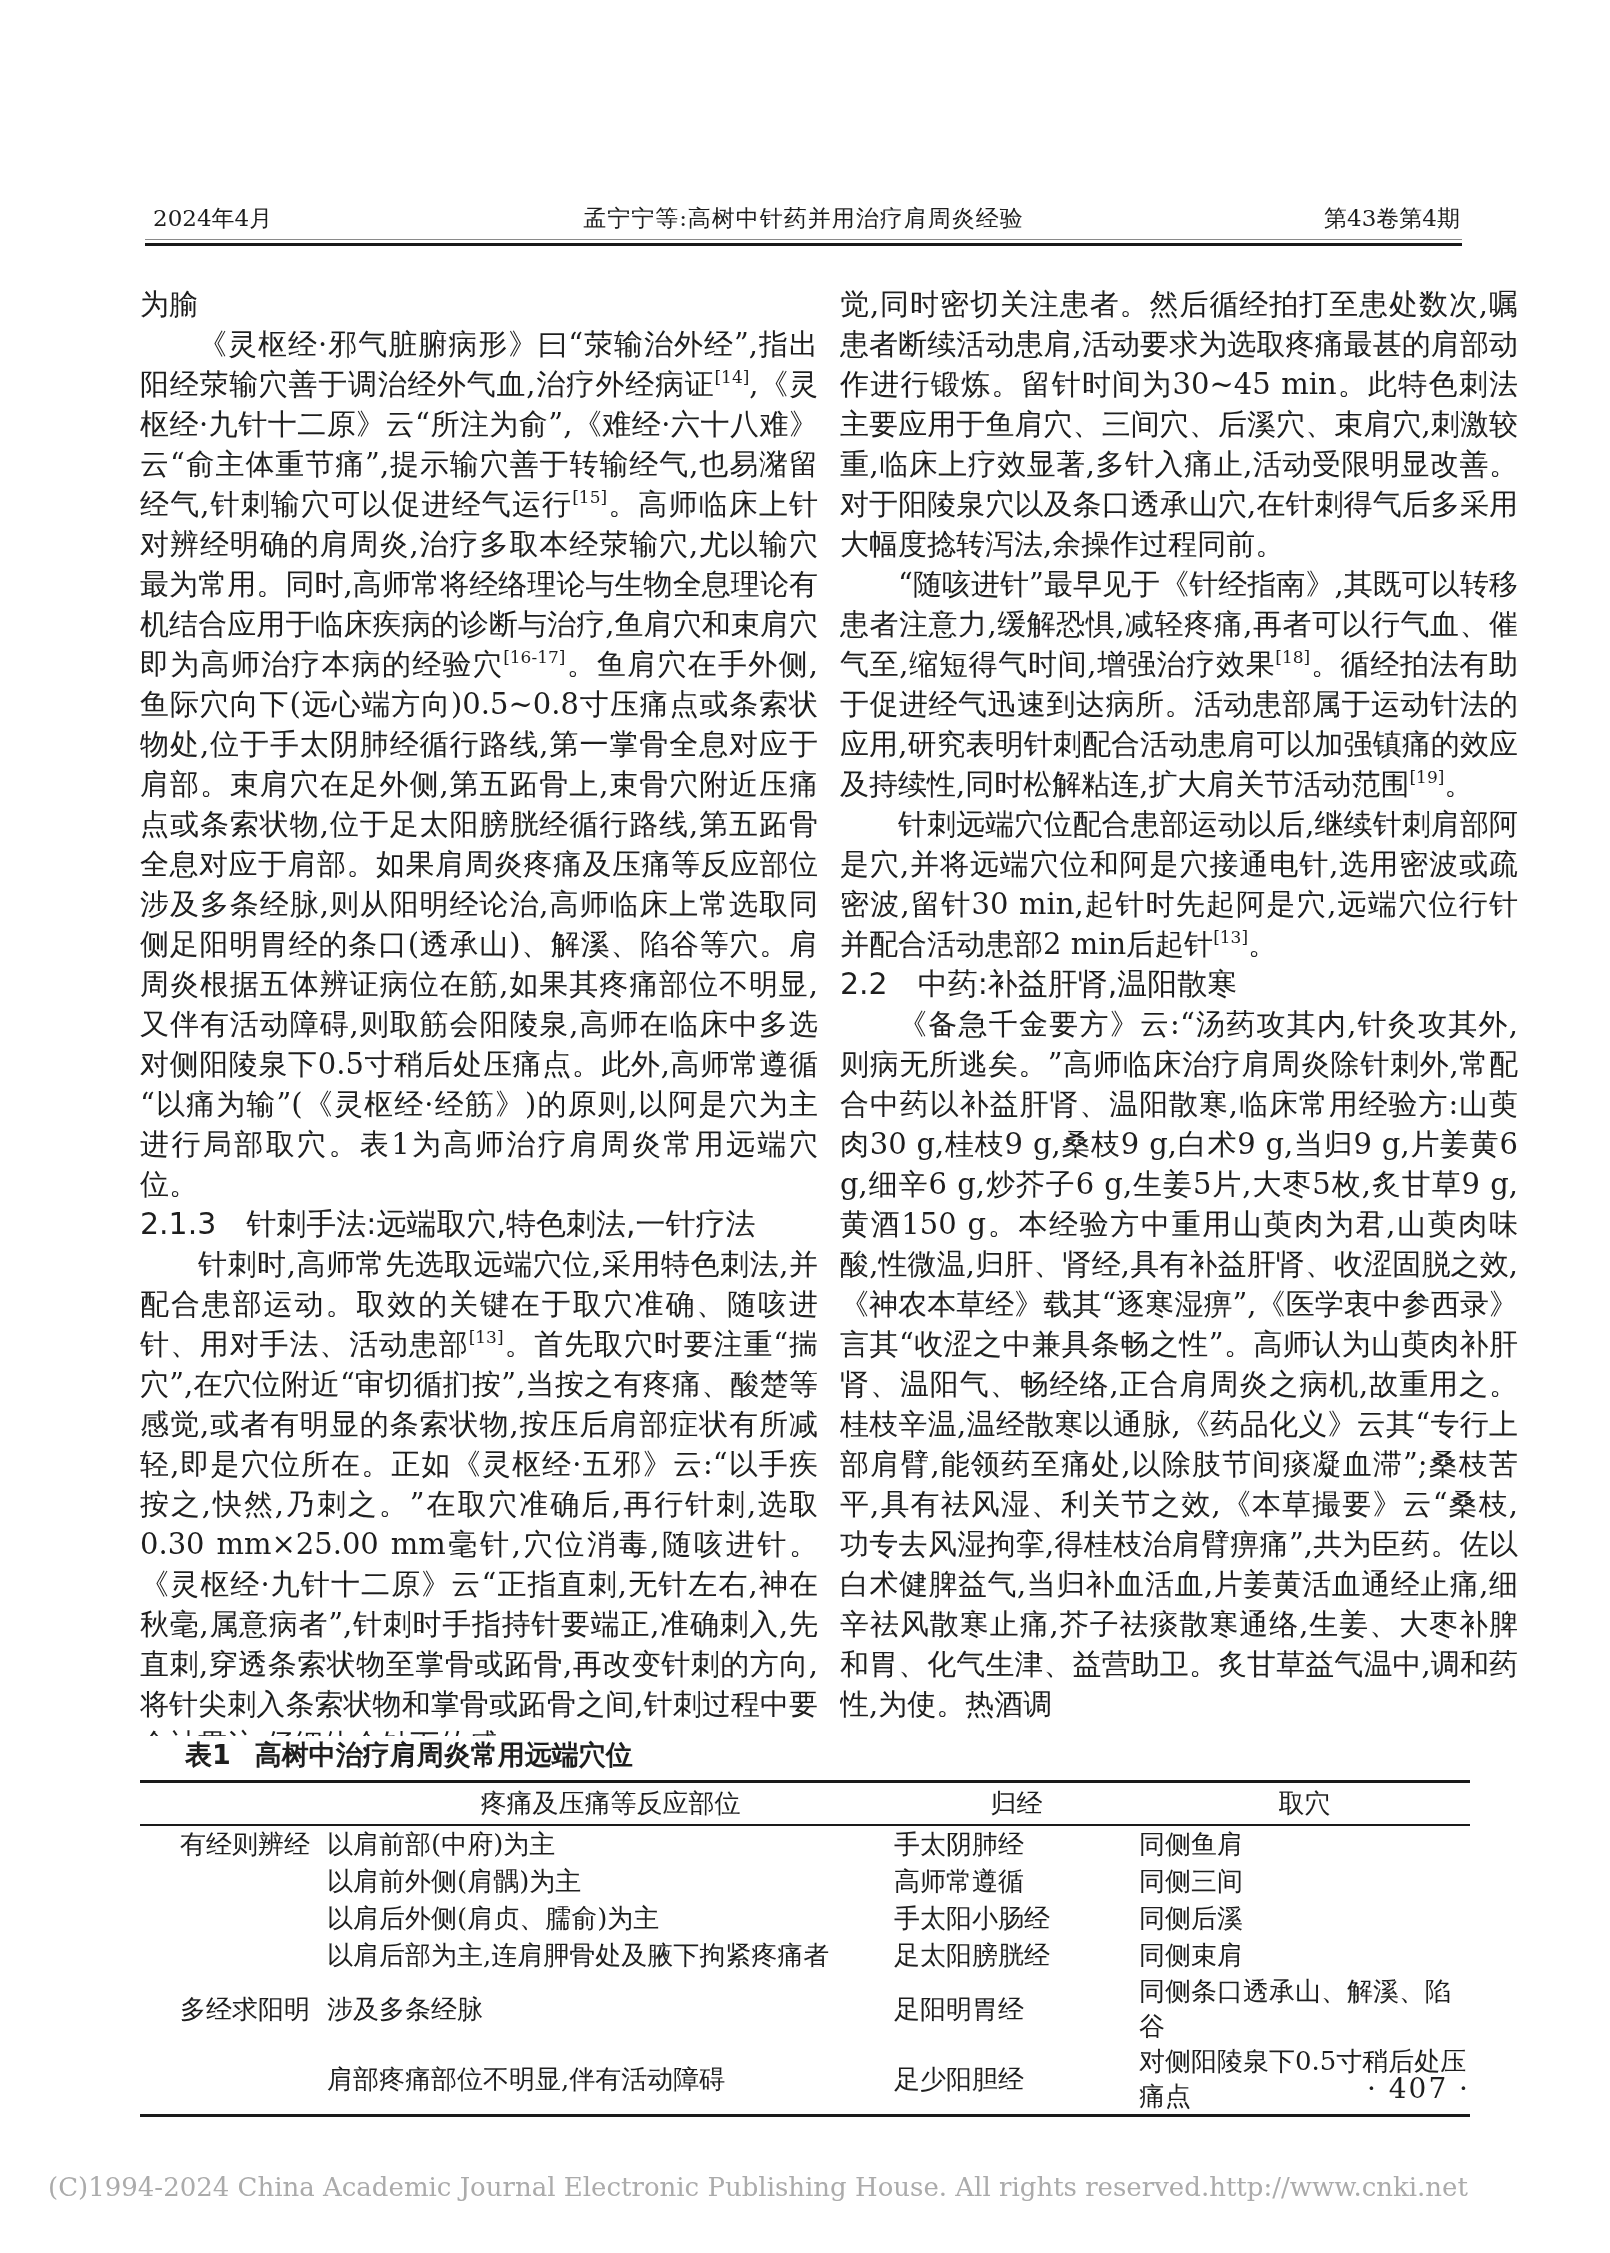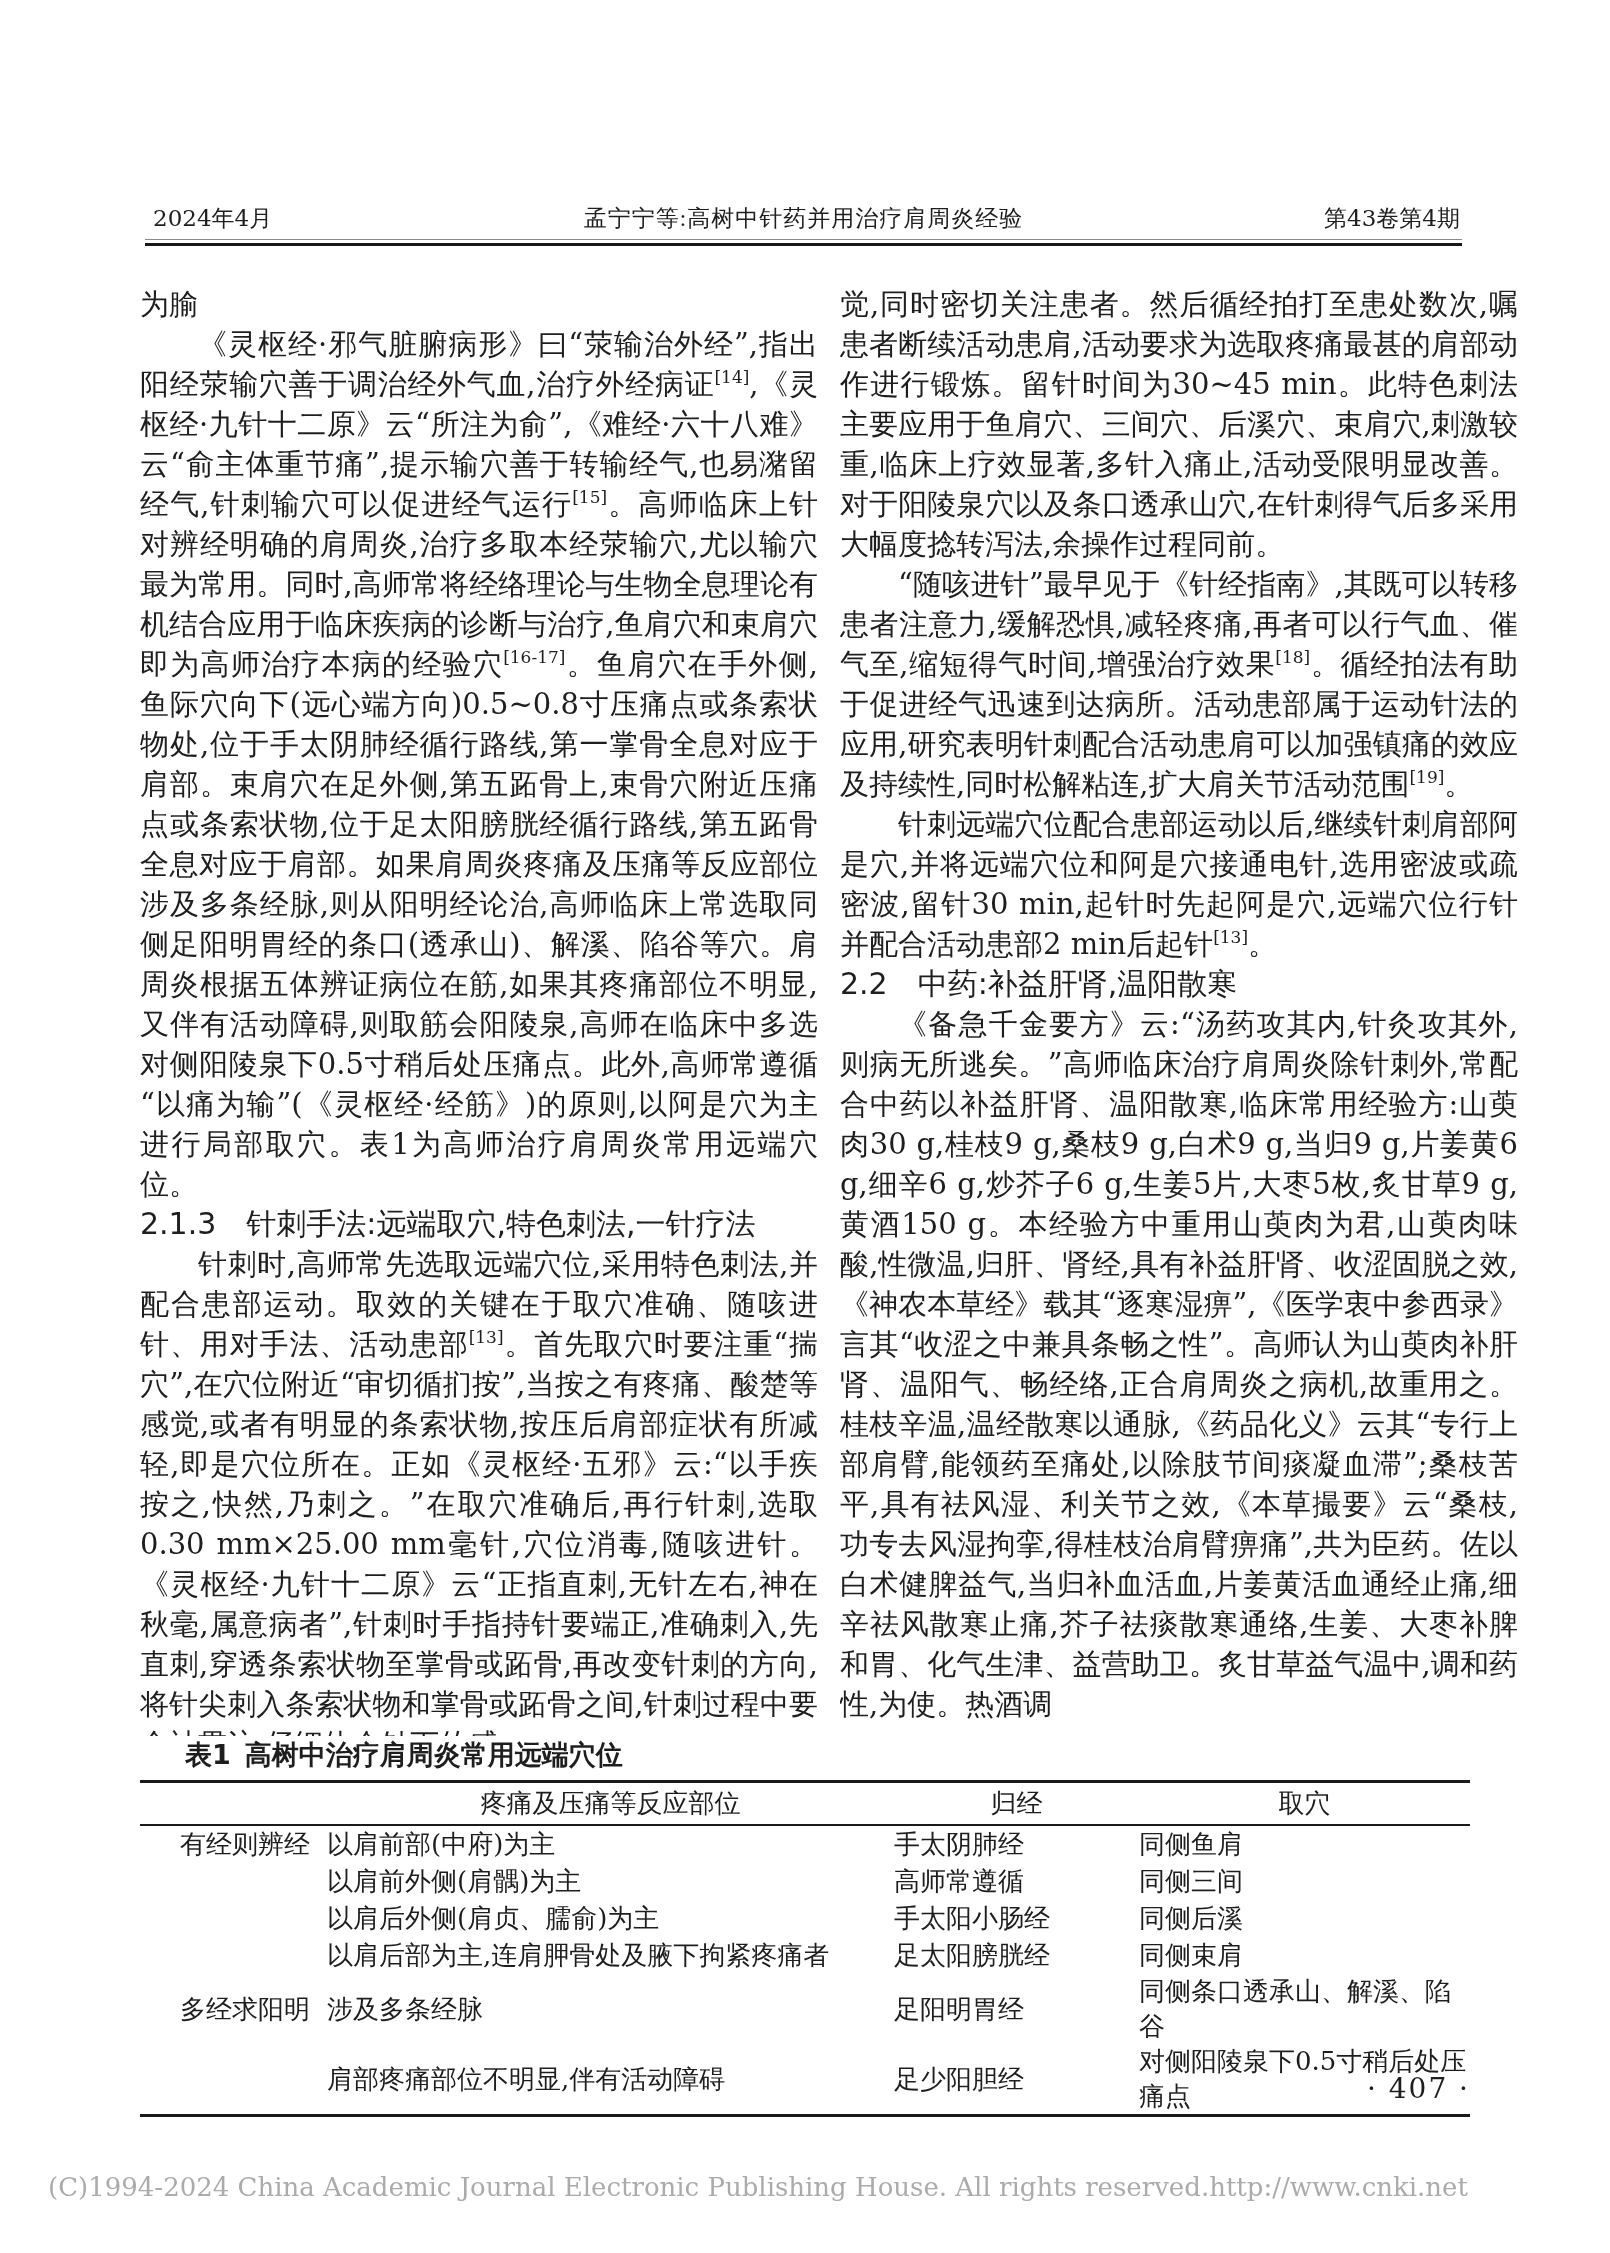--- a/index.html
+++ b/index.html
@@ -4,38 +4,38 @@
 <style>
   html,body{margin:0;padding:0;}
   body{
     width:1610px;height:2253px;position:relative;background:#ffffff;
     font-family:"DejaVu Serif","Liberation Serif",serif;color:#1e1e1e;
     overflow:hidden;
   }
   
   .page-header{position:absolute;left:145px;top:202px;width:1317px;height:34px;font-size:23px;}
   .page-header .date{position:absolute;left:8px;bottom:2px;margin-top:8px;}
-  .page-header .running-title{position:absolute;left:0;right:0;bottom:2px;text-align:center;letter-spacing:1px;font-family:Liberation Serif, serif;}
+  .page-header .running-title{position:absolute;left:0;right:0;bottom:2px;text-align:center;letter-spacing:1px;}
   .page-header .issue{position:absolute;right:2px;bottom:2px;}
   .header-rule{position:absolute;left:145px;top:239px;width:1317px;height:7px;
     border-top:1px solid #8a8a8a;border-bottom:3px solid #191919;box-sizing:border-box;}
   
   .col{position:absolute;top:284px;width:678px;font-size:29px;line-height:40px;
     text-align:justify;text-justify:inter-character;max-height:1452px;overflow:hidden;}
   .col-left{left:140px;}
   .col-right{left:832px;margin-left:8px;}
   .col p{margin:0;padding:0;}
   .col p.para{text-indent:58px;}
   .col p.heading{font-family:"DejaVu Sans","Liberation Sans",sans-serif;font-size:30px;}
   sup{font-size:17px;line-height:0;vertical-align:super;letter-spacing:0;}
   
   .table-block{position:absolute;left:140px;top:1737px;width:1330px;}
   .table-caption{font-family:"DejaVu Sans","Liberation Sans",sans-serif;font-weight:bold;
     font-size:27px;margin:0 0 7px 45px;}
-  .table-caption .caption-label{margin-right:14px;}
+  .table-caption .caption-label{margin-right:24px;}
   table{width:100%;border-collapse:collapse;font-size:26px;
     border-top:3px solid #1a1a1a;border-bottom:3px solid #1a1a1a;}
   thead th{font-weight:normal;height:41px;padding:0;border-bottom:2px solid #1a1a1a;text-align:center;}
   tbody td{height:37px;padding:0;vertical-align:middle;text-align:left;}
   td.cell-category{padding-left:40px;}
   
   .page-number{position:absolute;right:140px;top:2072px;font-size:28px;letter-spacing:2px;}
   .footer{position:absolute;left:48px;top:2172px;font-size:26px;color:#ababab;white-space:nowrap;}
   .footer .url{}
 </style>

